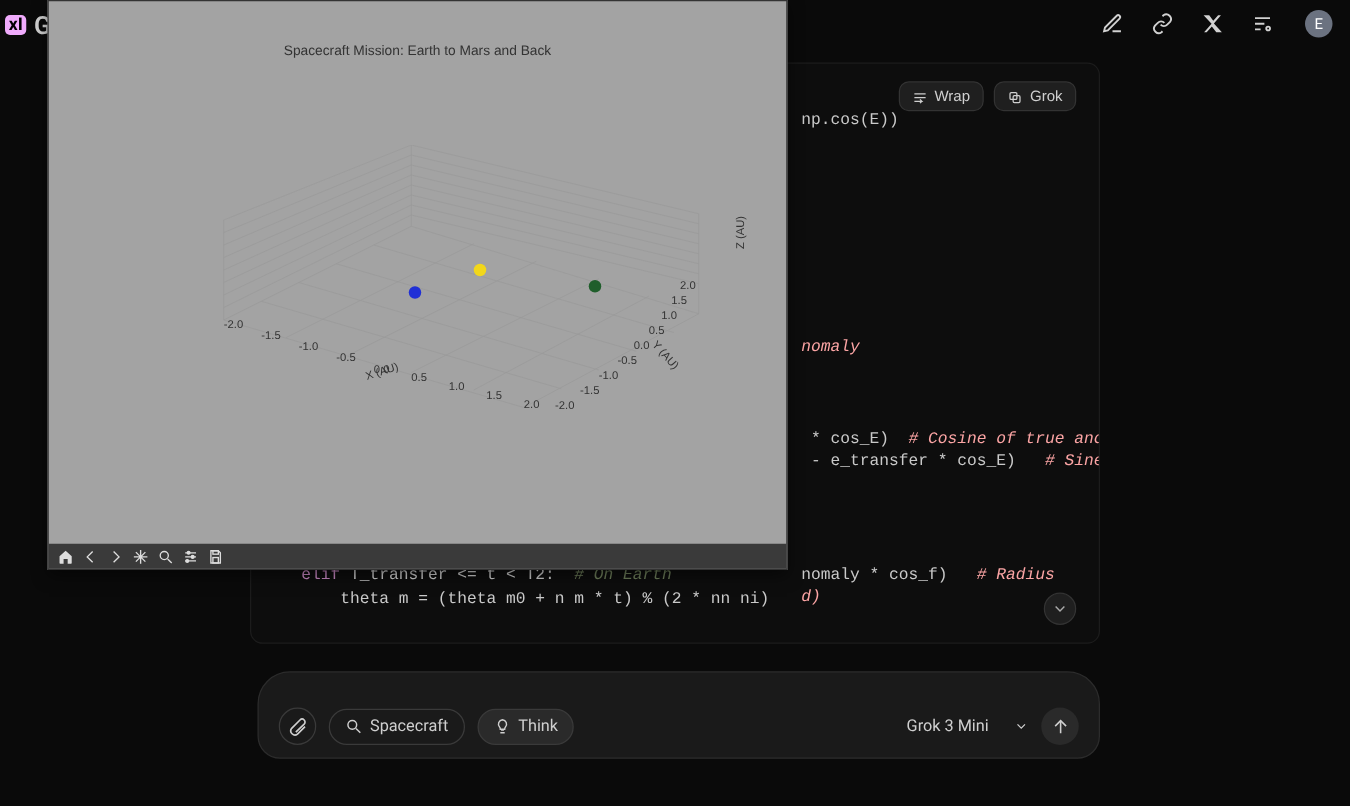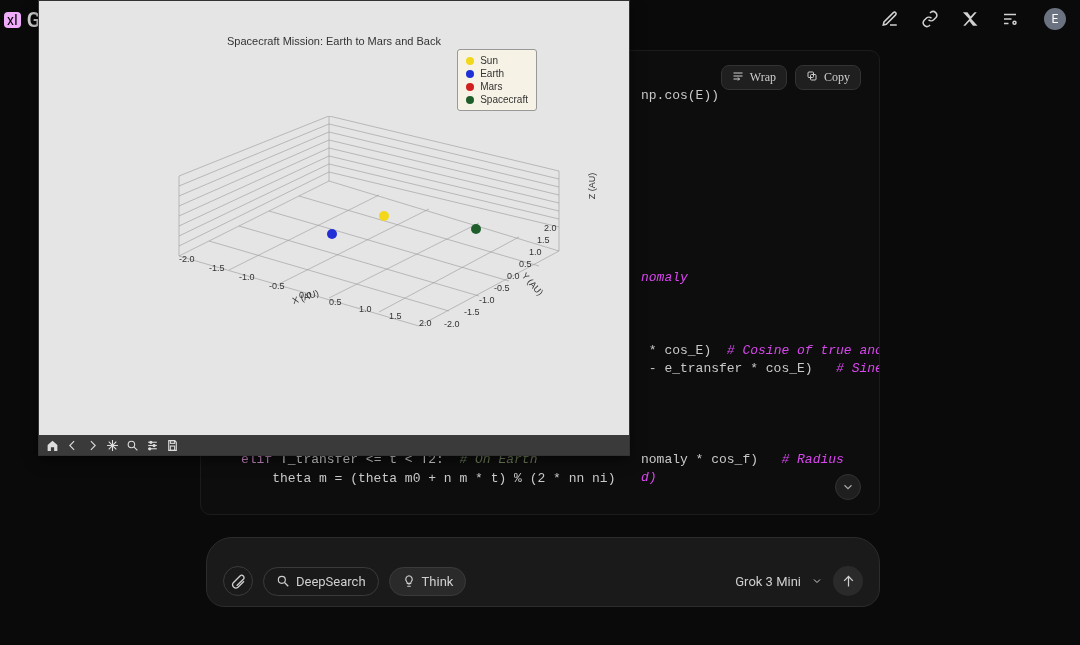--- a/index.html
+++ b/index.html
@@ -50,38 +50,38 @@
     font-size: 13px;
     color: #c9c9c9;
     border-radius: 10px;
     border: 1px solid #1c1c1c;
   }
   .code-header {
     position:absolute; top:14px; right:18px;
     display:flex; gap:8px;
   }
   .pill {
-    display:flex; align-items:flex-start; gap:6px;
+    display:flex; align-items:flex-end; gap:6px;
     background:#1f1f1f;
     border:1px solid #333;
     border-radius:8px;
     padding:4px 10px;
     font-size:12px;
     color:#cfcfcf;
     cursor:pointer;
-    font-family: Liberation Serif, serif;
+    font-family: Liberation Sans, sans-serif;
   }
   .code-lines {
     position:absolute;
     left: 440px;
     top: 18px;
     white-space: pre;
     line-height: 1.4;
   }
-  .code-lines .comment { color:#d946ef; font-style:italic; }
+  .code-lines .comment { color:#fca5a5; font-style:italic; }
 
   .code-bottom {
     position:absolute;
     left: 40px; bottom: 8px;
     white-space: pre;
     line-height: 1.4;
   }
   .code-bottom .kw { color:#c586c0; }
   .code-bottom .comment { color:#6b7b58; font-style:italic; }
 
@@ -93,21 +93,21 @@
     color:#aaa; cursor:pointer;
   }
 
   
   .mpl-window {
     position: absolute;
     left: 38px;
     top: 0;
     width: 592px;
     height: 456px;
-    background: #e5e5e5;
+    background: #a3a3a3;
     box-shadow: 0 4px 12px rgba(0,0,0,0.5);
     border:1px solid #333;
   }
   .mpl-canvas {
     position:absolute;
     left:0; top:0; right:0; bottom:20px;
   }
   .mpl-title {
     position:absolute;
     top:34px; left:0; right:0;
@@ -187,36 +187,36 @@
   }
   .chip.active { background:#2a2a2a; }
   .icon-btn {
     width:30px;height:30px;border-radius:15px;
     border:1px solid #3a3a3a;
     display:flex;align-items:center;justify-content:center;
     color:#cfcfcf; cursor:pointer;
   }
   .spacer { flex:1; }
   .model-select {
-    display:flex;align-items:center;gap:10px;
+    display:flex;align-items:center;gap:20px;
     font-size:13px;color:#cfcfcf;cursor:pointer;
   }
   .send-btn {
     width:30px;height:30px;border-radius:15px;
     background:#2a2a2a;
     display:flex;align-items:center;justify-content:center;
     color:#cfcfcf; cursor:pointer;
   }
   svg { display:block; }
 </style>
 </head>
 <body>
 
 <div class="top-left">
-  <span style="background:#f0abfc;color:#000;border-radius:4px;padding:0 3px;font-weight:400;font-size:14px;">xI</span>
+  <span style="background:#f0abfc;color:#000;border-radius:4px;padding:0 3px;font-weight:700;font-size:14px;">xI</span>
   <span style="font-size:20px;font-weight:600;">G</span>
 </div>
 
 <div class="top-header">
   <span class="ico">
     <svg width="18" height="18" viewBox="0 0 24 24" fill="none" stroke="currentColor" stroke-width="2">
         <path d="M12 20h9"></path>
         <path d="M16.5 3.5a2.1 2.1 0 013 3L7 19l-4 1 1-4 12.5-12.5z"></path>
       </svg>
   </span>
@@ -250,21 +250,21 @@
           <line x1="3" y1="12" x2="21" y2="12"></line>
           <path d="M3 18h12l-3-3m3 3l-3 3"></path>
         </svg>
       <span>Wrap</span>
     </div>
     <div class="pill">
       <svg width="12" height="12" viewBox="0 0 24 24" fill="none" stroke="currentColor" stroke-width="2">
           <rect x="9" y="9" width="11" height="11" rx="2"></rect>
           <rect x="4" y="4" width="11" height="11" rx="2"></rect>
         </svg>
-      <span>Copy</span>
+      <span>Grok</span>
     </div>
   </div>
 
   <div class="code-lines">
 <span>np.cos(E))</span>
 
 
 
 
 
@@ -297,38 +297,20 @@
     <svg width="14" height="14" viewBox="0 0 24 24" fill="none" stroke="currentColor" stroke-width="2">
         <polyline points="6 9 12 15 18 9"></polyline>
       </svg>
   </div>
 </div>
 
 <div class="mpl-window">
   <div class="mpl-canvas">
     <div class="mpl-title">Spacecraft Mission: Earth to Mars and Back</div>
 
-    <div class="mpl-legend">
-      <div>
-          <span class="dot" style="background:#f2d71a"></span>
-          <span>Sun</span>
-        </div>
-      <div>
-          <span class="dot" style="background:#2030d6"></span>
-          <span>Earth</span>
-        </div>
-      <div>
-          <span class="dot" style="background:#d11f1f"></span>
-          <span>Mars</span>
-        </div>
-      <div>
-          <span class="dot" style="background:#1f5e2b"></span>
-          <span>Spacecraft</span>
-        </div>
-    </div>
 
     <svg class="mpl-plot3d" viewBox="0 0 400 230">
 
       <g>
 
         <line x1="10" y1="140" x2="250" y2="210"></line>
         <line x1="40" y1="125" x2="280" y2="195"></line>
         <line x1="70" y1="110" x2="310" y2="180"></line>
         <line x1="100" y1="95" x2="340" y2="165"></line>
         <line x1="130" y1="80" x2="370" y2="150"></line>
@@ -446,21 +428,21 @@
     <span class="icon-btn">
       <svg width="16" height="16" viewBox="0 0 24 24" fill="none" stroke="currentColor" stroke-width="2">
           <path d="M21 12.5l-9 9a5 5 0 01-7-7l10-10a3.5 3.5 0 015 5L10 19"></path>
         </svg>
     </span>
     <span class="chip">
       <svg width="14" height="14" viewBox="0 0 24 24" fill="none" stroke="currentColor" stroke-width="2">
           <circle cx="10" cy="10" r="6"></circle>
           <line x1="15" y1="15" x2="21" y2="21"></line>
         </svg>
-      <span>DeepSearch</span>
+      <span>Spacecraft</span>
     </span>
     <span class="chip active">
       <svg width="14" height="14" viewBox="0 0 24 24" fill="none" stroke="currentColor" stroke-width="2">
           <path d="M9 21h6M10 17h4M12 3a6 6 0 00-4 10c1 1 1 2 1 3h6c0-1 0-2 1-3a6 6 0 00-4-10z"></path>
         </svg>
       <span>Think</span>
     </span>
     <span class="spacer"></span>
     <span class="model-select">
       <span>Grok 3 Mini</span>

